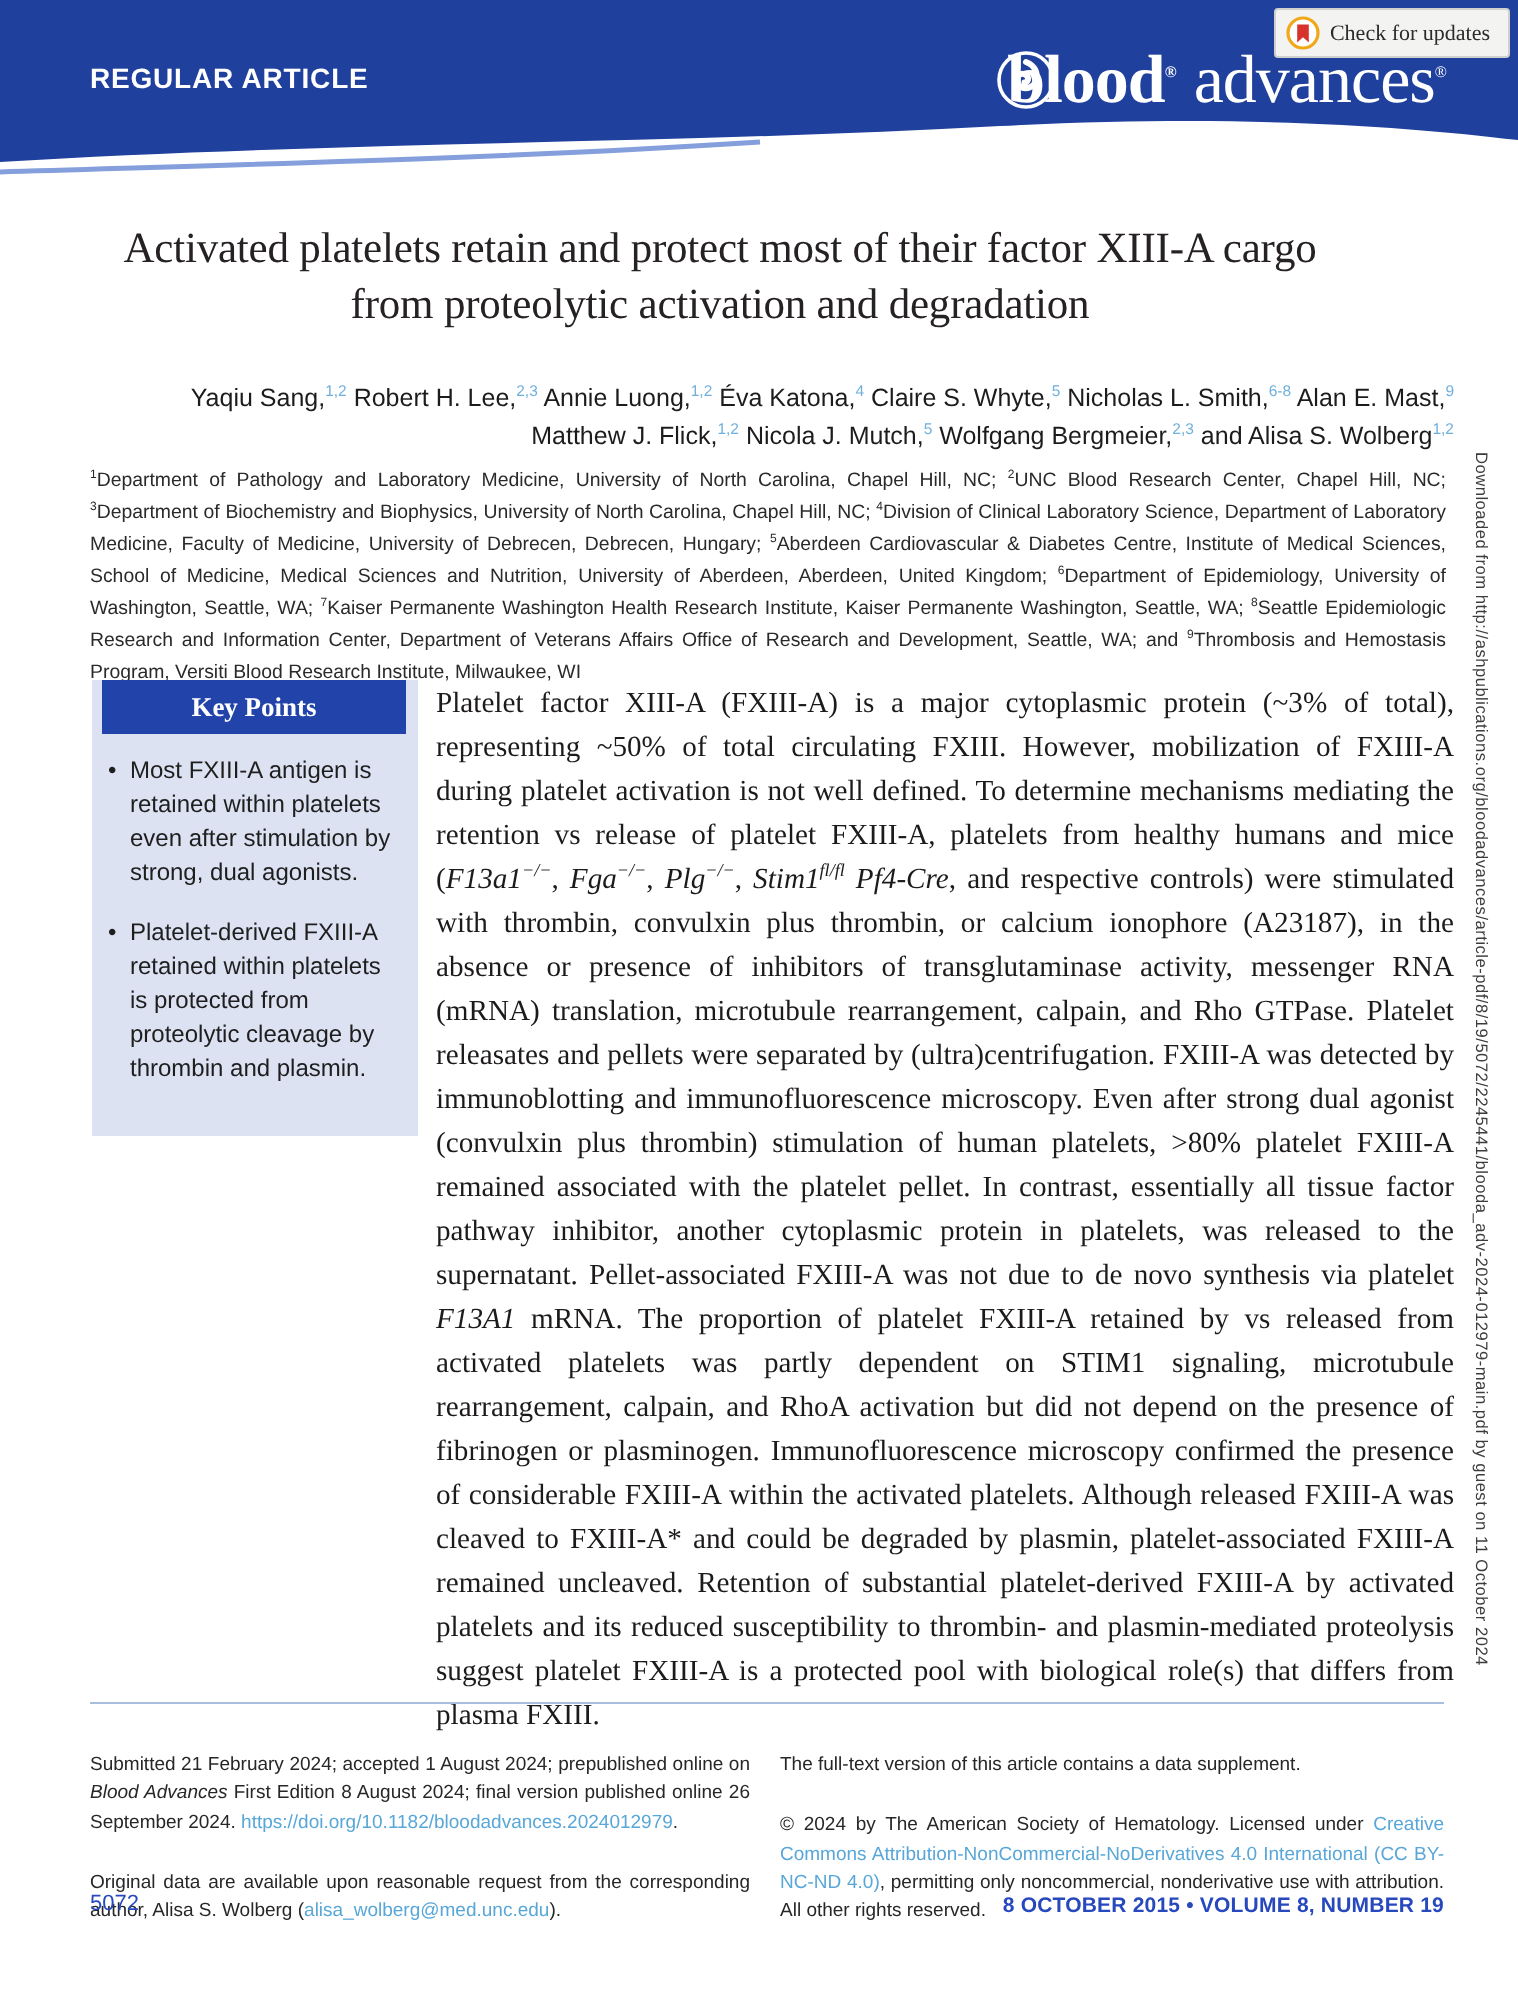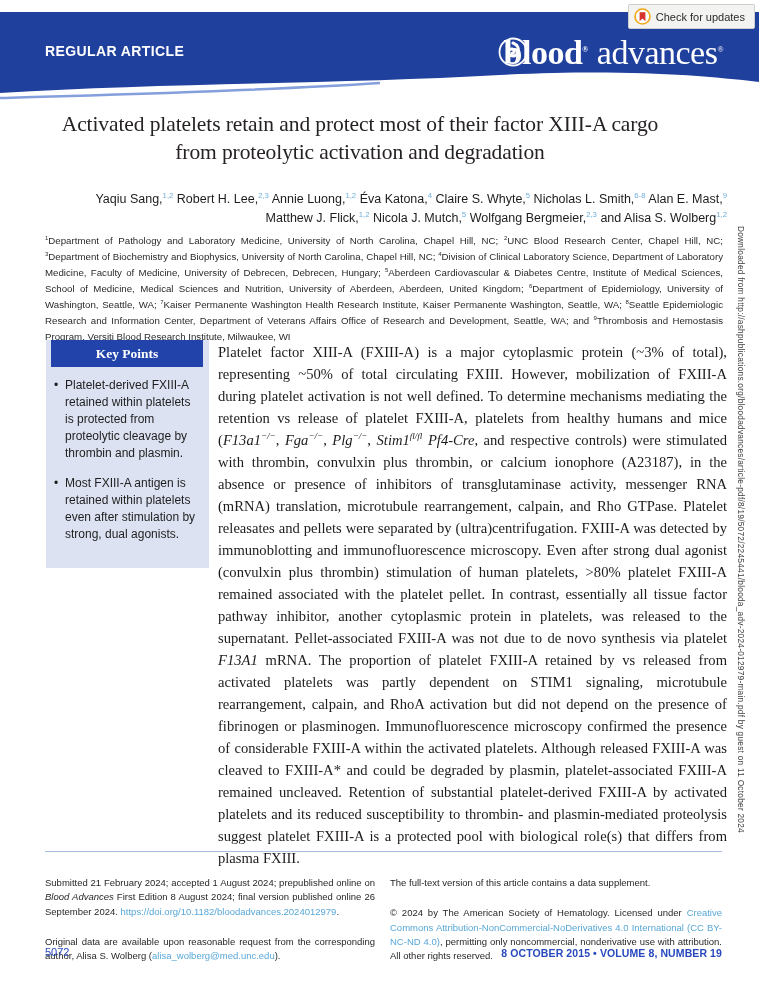--- a/index.html
+++ b/index.html
@@ -1,35 +1,35 @@
 <!DOCTYPE html>
 <html style="--header-blue: #1f409d; --wave-accent: #5b7fd0; --kp-header-blue: #2244aa; --kp-bg: #dde2f2; --link-blue: #58a7d8; --sup-blue: #6fb0dc; --footer-blue: #2749bd; --rule-blue: #a9bedf;"><head>
 <meta charset="utf-8">
 <style>
   html,body{margin:0;padding:0;background:#fff;}
   #page{position:relative;width:759px;height:1000px;background:#fff;overflow:hidden;
         font-family:"Liberation Sans",sans-serif;color:#231f20;}
 
   
-  .banner{position:absolute;top:12px;left:0;width:759px;height:92px;}
+  .banner{position:absolute;top:0;left:0;width:759px;height:92px;}
   .banner svg{position:absolute;top:0;left:0;}
   .article-type{position:absolute;top:31px;left:45px;color:#fff;font-size:14px;
                 font-weight:bold;letter-spacing:.4px;}
   .logo{position:absolute;top:24px;right:36px;display:flex;align-items:center;color:#fff;}
   .logo .mark{margin-right:7px;}
   .logo .word{font-family:"Liberation Serif",serif;font-size:34px;letter-spacing:-.5px;line-height:1;}
   .logo .w1{font-weight:bold;}
   .logo .w2{margin-left:9px;font-weight:normal;}
   .logo .reg{font-size:8px;vertical-align:super;line-height:0;}
 
   
   .check-updates{position:absolute;top:4px;right:4px;height:23px;display:flex;align-items:center;
                  gap:5px;background:#f3f3f1;border:1px solid #cfcfcc;border-radius:2px;
                  padding:0 9px 0 5px;cursor:pointer;}
-  .check-updates .txt{font-size:11px;color:#2b2b2b;}
+  .check-updates .txt{font-size:11px;color:#2b2b2b;font-family:Liberation Serif, serif;}
 
   
   .title{position:absolute;top:110px;left:45px;width:630px;font-family:"Liberation Serif",serif;
          font-size:21.5px;line-height:1.32;color:#262223;letter-spacing:-.1px;}
   .authors{position:absolute;top:190px;left:45px;width:682px;font-size:12.5px;line-height:1.5;color:#1c1c1c;text-align:right;}
   .affiliations{position:absolute;top:233px;left:45px;width:678px;font-size:9.7px;line-height:1.65;
                 text-align:justify;color:#2a2a2a;}
 
   
   .keypoints{position:absolute;top:340px;left:46px;width:163px;background:var(--kp-bg);padding-bottom:12px;}
@@ -105,22 +105,22 @@
 
   <div class="authors"><span>Yaqiu Sang,</span><span class="sg-sup sg-blue">1,2</span><span> Robert H. Lee,</span><span class="sg-sup sg-blue">2,3</span><span> Annie Luong,</span><span class="sg-sup sg-blue">1,2</span><span> Éva Katona,</span><span class="sg-sup sg-blue">4</span><span> Claire S. Whyte,</span><span class="sg-sup sg-blue">5</span><span> Nicholas L. Smith,</span><span class="sg-sup sg-blue">6-8</span><span> Alan E. Mast,</span><span class="sg-sup sg-blue">9</span><span> Matthew J. Flick,</span><span class="sg-sup sg-blue">1,2</span><span> Nicola J. Mutch,</span><span class="sg-sup sg-blue">5</span><span> Wolfgang Bergmeier,</span><span class="sg-sup sg-blue">2,3</span><span> and Alisa S. Wolberg</span><span class="sg-sup sg-blue">1,2</span></div>
 
   <div class="affiliations"><span class="sg-sup">1</span><span>Department of Pathology and Laboratory Medicine, University of North Carolina, Chapel Hill, NC; </span><span class="sg-sup">2</span><span>UNC Blood Research Center, Chapel Hill, NC; </span><span class="sg-sup">3</span><span>Department of Biochemistry and Biophysics, University of North Carolina, Chapel Hill, NC; </span><span class="sg-sup">4</span><span>Division of Clinical Laboratory Science, Department of Laboratory Medicine, Faculty of Medicine, University of Debrecen, Debrecen, Hungary; </span><span class="sg-sup">5</span><span>Aberdeen Cardiovascular &amp; Diabetes Centre, Institute of Medical Sciences, School of Medicine, Medical Sciences and Nutrition, University of Aberdeen, Aberdeen, United Kingdom; </span><span class="sg-sup">6</span><span>Department of Epidemiology, University of Washington, Seattle, WA; </span><span class="sg-sup">7</span><span>Kaiser Permanente Washington Health Research Institute, Kaiser Permanente Washington, Seattle, WA; </span><span class="sg-sup">8</span><span>Seattle Epidemiologic Research and Information Center, Department of Veterans Affairs Office of Research and Development, Seattle, WA; and </span><span class="sg-sup">9</span><span>Thrombosis and Hemostasis Program, Versiti Blood Research Institute, Milwaukee, WI</span></div>
 
   <div class="keypoints">
     <div class="kp-header">
       <span>Key Points</span>
     </div>
     <ul class="kp-list">
+      <li>Most FXIII-A antigen is retained within platelets even after stimulation by strong, dual agonists.</li>
       <li>Platelet-derived FXIII-A retained within platelets is protected from proteolytic cleavage by thrombin and plasmin.</li>
-      <li>Most FXIII-A antigen is retained within platelets even after stimulation by strong, dual agonists.</li>
     </ul>
   </div>
 
   <div class="abstract"><span>Platelet factor XIII-A (FXIII-A) is a major cytoplasmic protein (~3% of total), representing ~50% of total circulating FXIII. However, mobilization of FXIII-A during platelet activation is not well defined. To determine mechanisms mediating the retention vs release of platelet FXIII-A, platelets from healthy humans and mice (</span><span class="sg-i">F13a1</span><span class="sg-sup sg-i">−/−</span><span>, </span><span class="sg-i">Fga</span><span class="sg-sup sg-i">−/−</span><span>, </span><span class="sg-i">Plg</span><span class="sg-sup sg-i">−/−</span><span>, </span><span class="sg-i">Stim1</span><span class="sg-sup sg-i">fl/fl</span><span> </span><span class="sg-i">Pf4-Cre</span><span>, and respective controls) were stimulated with thrombin, convulxin plus thrombin, or calcium ionophore (A23187), in the absence or presence of inhibitors of transglutaminase activity, messenger RNA (mRNA) translation, microtubule rearrangement, calpain, and Rho GTPase. Platelet releasates and pellets were separated by (ultra)centrifugation. FXIII-A was detected by immunoblotting and immunofluorescence microscopy. Even after strong dual agonist (convulxin plus thrombin) stimulation of human platelets, &gt;80% platelet FXIII-A remained associated with the platelet pellet. In contrast, essentially all tissue factor pathway inhibitor, another cytoplasmic protein in platelets, was released to the supernatant. Pellet-associated FXIII-A was not due to de novo synthesis via platelet </span><span class="sg-i">F13A1</span><span> mRNA. The proportion of platelet FXIII-A retained by vs released from activated platelets was partly dependent on STIM1 signaling, microtubule rearrangement, calpain, and RhoA activation but did not depend on the presence of fibrinogen or plasminogen. Immunofluorescence microscopy confirmed the presence of considerable FXIII-A within the activated platelets. Although released FXIII-A was cleaved to FXIII-A* and could be degraded by plasmin, platelet-associated FXIII-A remained uncleaved. Retention of substantial platelet-derived FXIII-A by activated platelets and its reduced susceptibility to thrombin- and plasmin-mediated proteolysis suggest platelet FXIII-A is a protected pool with biological role(s) that differs from plasma FXIII.</span></div>
 
   <div class="foot-rule"></div>
   <div class="fn fn-left">
     <p><span>Submitted 21 February 2024; accepted 1 August 2024; prepublished online on </span><span class="sg-i">Blood Advances</span><span> First Edition 8 August 2024; final version published online 26 September 2024. </span><span class="sg-link">https://doi.org/10.1182/bloodadvances.2024012979</span><span>.</span></p>
     <p><span>Original data are available upon reasonable request from the corresponding author, Alisa S. Wolberg (</span><span class="sg-link">alisa_wolberg@med.unc.edu</span><span>).</span></p>
   </div>

